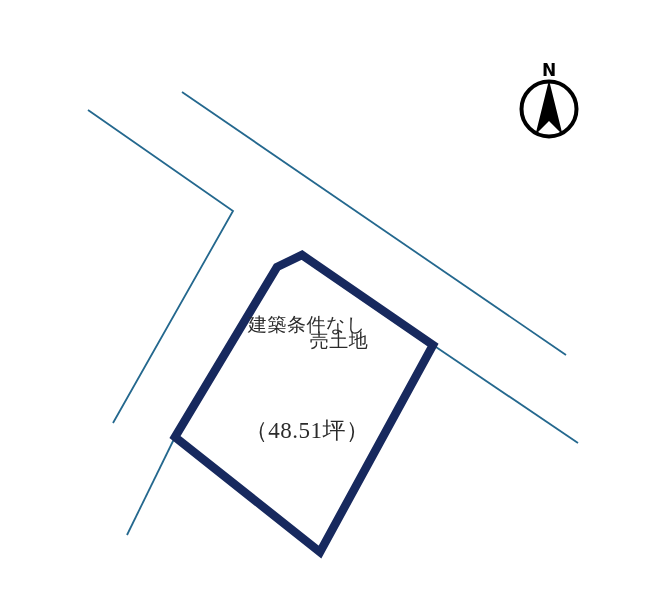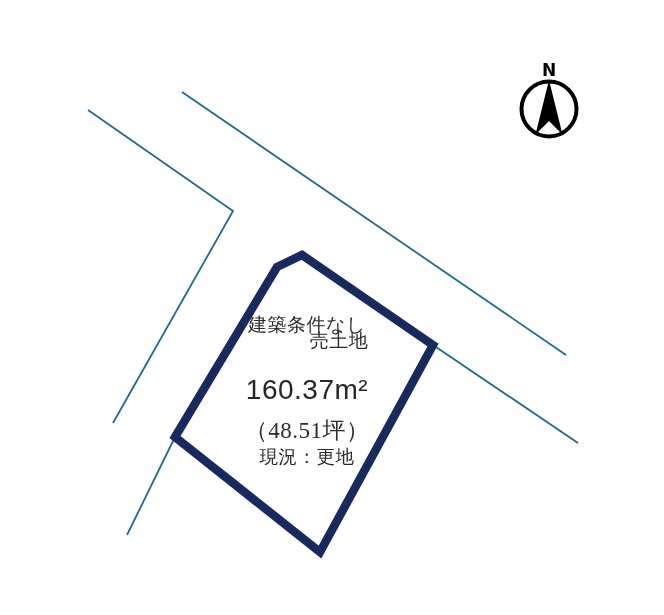--- a/index.html
+++ b/index.html
@@ -81,18 +81,16 @@
     <g>
       <text class="compass-n" x="549" y="76">N</text>
       <circle class="compass-circle" cx="549" cy="109" r="27.5"></circle>
       <polygon class="compass-arrow" points="549,80 562.5,134.5 549,121 535.5,134.5"></polygon>
     </g>
   </svg>
 
   <div class="labels">
     <div class="line l1 jp-serif">建築条件なし</div>
     <div class="line l2 jp-serif">売土地</div>
-    <div class="line l3">160.37m²</div>
     <div class="line l4 jp-serif">（48.51坪）</div>
-    <div class="line l5 jp-serif">現況：更地</div>
   </div>
 
 </div>
 
 </body></html>

